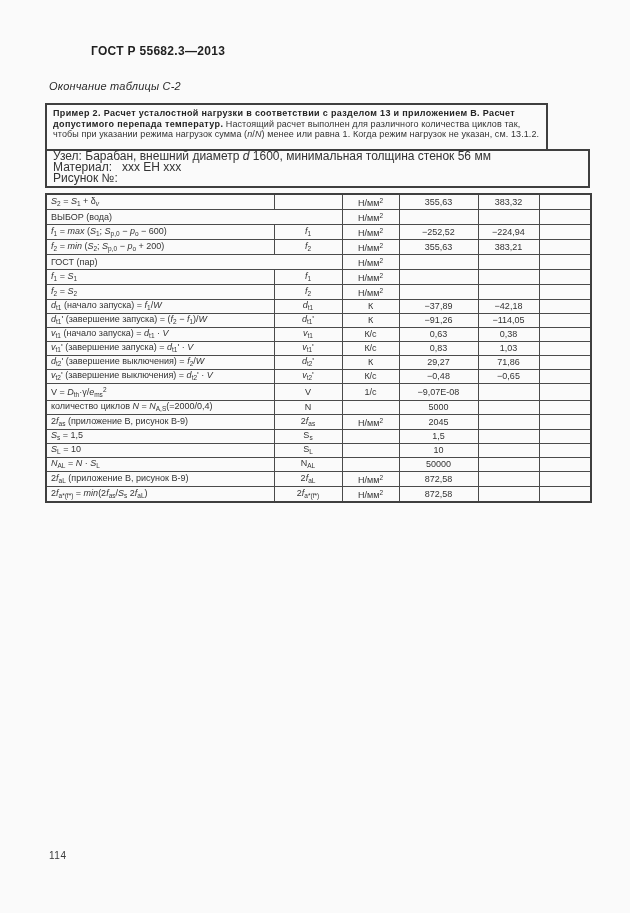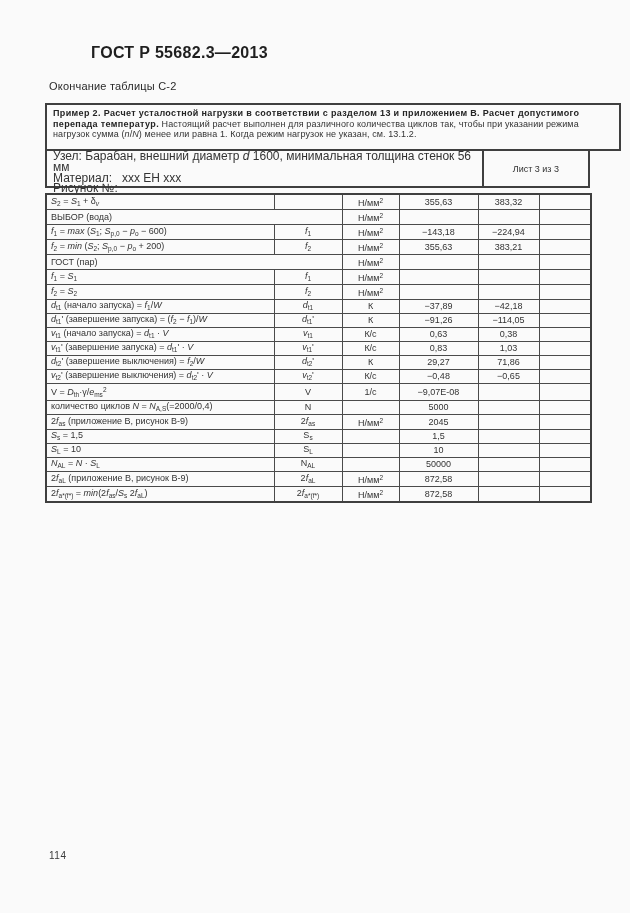--- a/index.html
+++ b/index.html
@@ -3,31 +3,31 @@
 <meta charset="utf-8">
 <style>
   html,body{margin:0;padding:0;}
   body{
     width:630px;height:913px;background:#fafafa;position:relative;
     font-family:"Liberation Sans", sans-serif;color:#2d2d2d;
     -webkit-font-smoothing:antialiased;
   }
   .doc-code{
     position:absolute;left:49px;top:44px;
-    font-size:16px;font-weight:bold;letter-spacing:0.3px;color:#1f1f1f;padding-left:42px;
+    font-size:12px;font-weight:bold;letter-spacing:0.3px;color:#1f1f1f;padding-left:42px;
   }
   .caption{
     position:absolute;left:49px;top:80px;
-    font-size:11px;color:#2a2a2a;letter-spacing:0.2px;text-align:center;
+    font-size:11px;font-style:italic;color:#2a2a2a;letter-spacing:0.2px;text-align:center;
   }
   .box{
     position:absolute;box-sizing:border-box;border:2px solid #3f3f3f;background:#fafafa;
   }
   #example-box{
-    left:45px;top:103px;width:576px;height:48px;
+    left:45px;top:103px;width:503px;height:48px;
     padding:3px 6px 2px 6px;font-size:9px;line-height:10.5px;
   }
   .ex-title{font-weight:bold;letter-spacing:0.35px;color:#242424;}
   .ex-body{letter-spacing:0.1px;color:#333;}
   #info-box{
     left:45px;top:149px;width:545px;height:39px;display:flex;align-items:stretch;
   }
   .info-left{
     flex:1 1 auto;padding:0 6px;font-size:12px;line-height:10.8px;color:#333;
   }
@@ -65,23 +65,20 @@
   <div class="box" id="example-box">
     <span class="ex-title">Пример 2. Расчет усталостной нагрузки в соответствии с разделом 13 и приложением В. Расчет допустимого перепада температур.</span>
     <span class="ex-body">Настоящий расчет выполнен для различного количества циклов так, чтобы при указании режима нагрузок сумма (<i>n</i>/<i>N</i>) менее или равна 1. Когда режим нагрузок не указан, см. 13.1.2.</span>
   </div>
 
   <div class="box" id="info-box">
     <div class="info-left">
       <div>Узел: Барабан, внешний диаметр <i>d</i> 1600, минимальная толщина стенок 56 мм</div>
       <div>Материал:&nbsp;&nbsp;&nbsp;xxx ЕН xxx</div>
       <div>Рисунок №:</div>
-    </div>
-    <div class="info-right">
-      <span>Лист 3 из 3</span>
     </div>
   </div>
 
   <table id="calc-table">
     <colgroup>
       <col style="width:228px">
         <col style="width:68px">
         <col style="width:57px">
       <col style="width:79px">
         <col style="width:61px">
@@ -100,21 +97,21 @@
           <td class="c-desc" colspan="2">ВЫБОР (вода)</td>
           <td class="c-mid">Н/мм<sup>2</sup></td>
           <td class="c-mid"></td>
           <td class="c-mid"></td>
           <td class="c-mid"></td>
         </tr>
         <tr>
           <td class="c-desc"><i>f</i><sub>1</sub> = <i>max</i> (<i>S</i><sub>1</sub>; <i>S</i><sub>p,0</sub> − <i>p</i><sub>o</sub> − 600)</td>
           <td class="c-mid"><i>f</i><sub>1</sub></td>
           <td class="c-mid">Н/мм<sup>2</sup></td>
-          <td class="c-mid">−143,18</td>
+          <td class="c-mid">−252,52</td>
           <td class="c-mid">−224,94</td>
           <td class="c-mid"></td>
         </tr>
         <tr>
           <td class="c-desc"><i>f</i><sub>2</sub> = <i>min</i> (<i>S</i><sub>2</sub>; <i>S</i><sub>p,0</sub> − <i>p</i><sub>o</sub> + 200)</td>
           <td class="c-mid"><i>f</i><sub>2</sub></td>
           <td class="c-mid">Н/мм<sup>2</sup></td>
           <td class="c-mid">355,63</td>
           <td class="c-mid">383,21</td>
           <td class="c-mid"></td>

